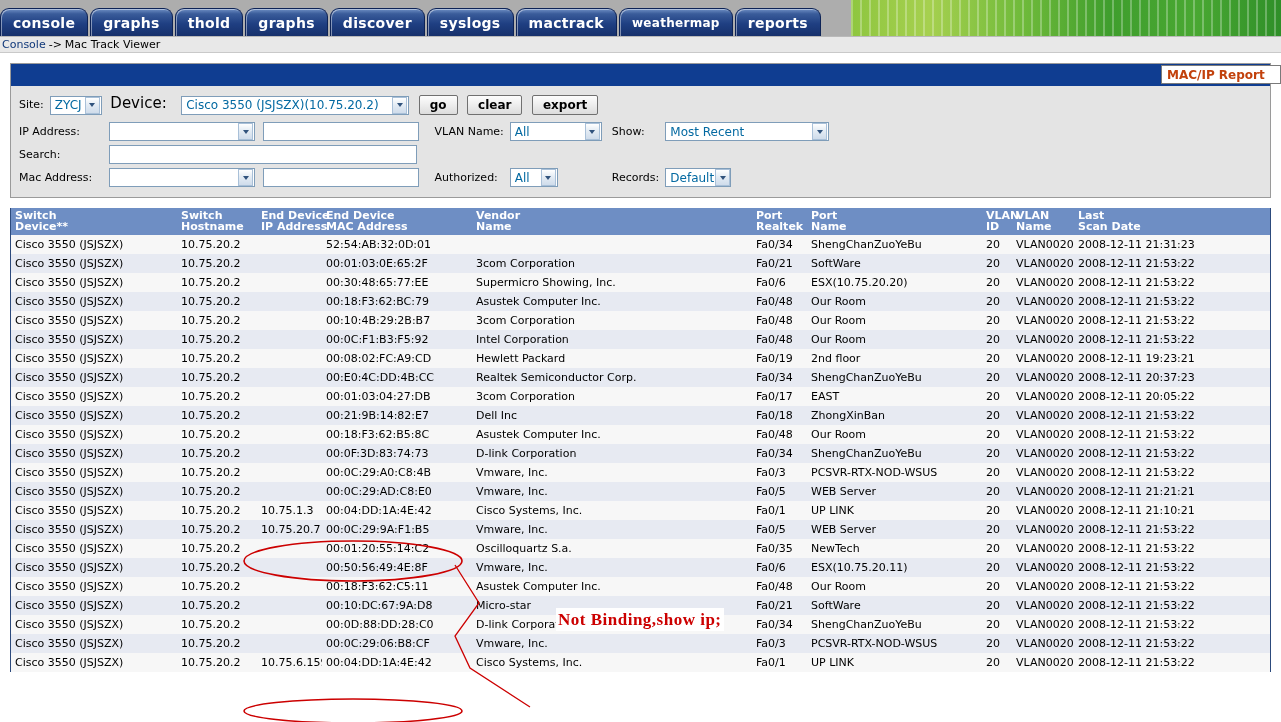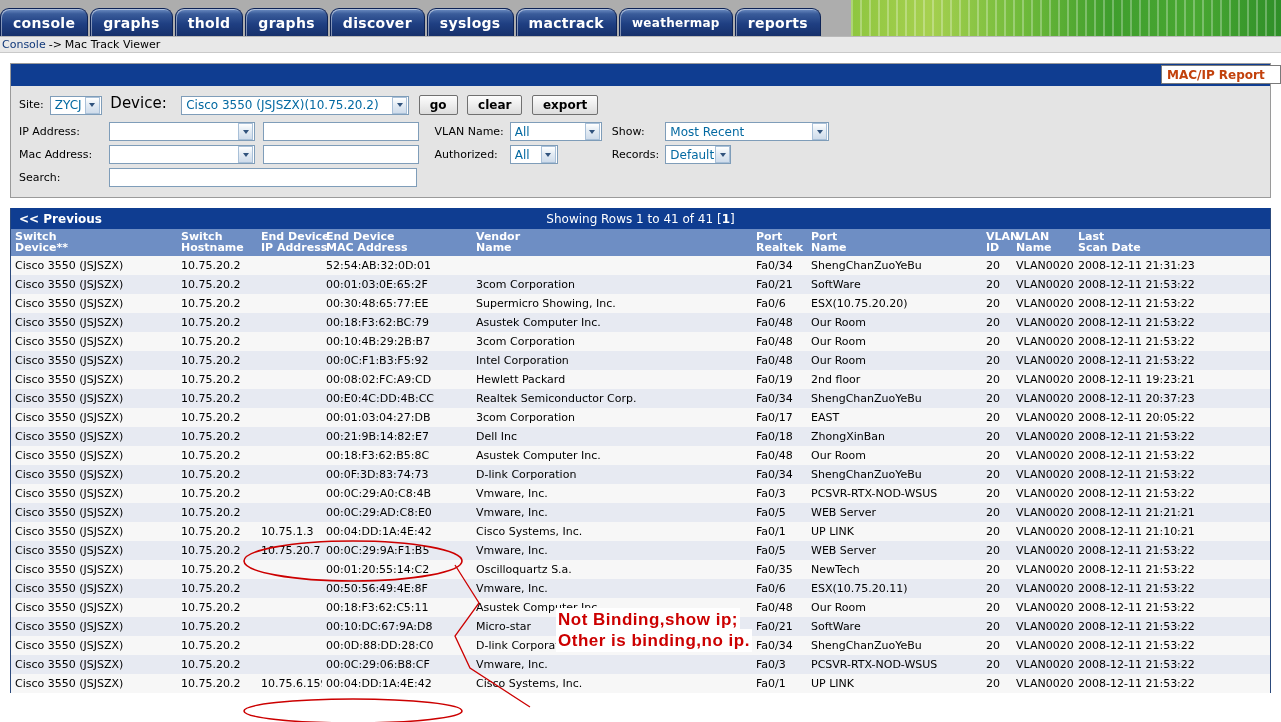--- a/index.html
+++ b/index.html
@@ -216,21 +216,21 @@
   .c0 { width: 166px; } .c1 { width: 80px; } .c2 { width: 65px; }
   .c3 { width: 150px; } .c4 { width: 280px; } .c5 { width: 55px; }
   .c6 { width: 175px; } .c7 { width: 30px; } .c8 { width: 62px; }
   .c9 { width: auto; }
 
   
   .overlay { position: absolute; left: 0; top: 0; width: 1281px; height: 722px; pointer-events: none; z-index: 50; }
   .ann-text {
     position: absolute;
     color: #cc0000;
-    font-family: Liberation Sans, sans-serif;
+    font-family: Liberation Serif, serif;
     font-size: 17px;
     font-weight: bold;
     line-height: 21px;
     letter-spacing: 0.5px;
     background: #ffffff;
     padding: 1px 2px;
     white-space: nowrap;
   }
 </style>
 </head>
@@ -341,20 +341,26 @@
           <td>
             <div class="sel" style="width:164px">
               <span>Most Recent</span>
               <span class="arrowbox">
                     <span class="caret"></span>
                   </span>
             </div>
           </td>
         </tr>
         <tr>
+          <td class="lbl">Search:</td>
+          <td colspan="5">
+            <input class="txt" style="width: 308px;" value="">
+          </td>
+        </tr>
+        <tr>
           <td class="lbl">Mac Address:</td>
           <td>
             <div class="sel" style="width:146px">
               <span></span>
               <span class="arrowbox">
                     <span class="caret"></span>
                   </span>
             </div>
             <input class="txt" style="width: 156px; margin-left: 4px;" value="">
           </td>
@@ -370,37 +376,26 @@
           <td class="lbl" style="padding-left:10px !important">Records:</td>
           <td>
             <div class="sel" style="width:66px">
               <span>Default</span>
               <span class="arrowbox">
                     <span class="caret"></span>
                   </span>
             </div>
           </td>
         </tr>
-        <tr>
-          <td class="lbl">Search:</td>
-          <td colspan="5">
-            <input class="txt" style="width: 308px;" value="">
-          </td>
-        </tr>
       </tbody>
         </table>
     </div>
   </div>
 
   <div class="results">
-    <div class="pager">
-      <span class="prev">&lt;&lt; Previous</span>
-      <span class="center"><span>Showing Rows 1 to 41 of 41 [</span><b>1</b><span>]</span></span>
-      <span class="next">N</span>
-    </div>
 
     <table class="grid">
       <colgroup>
         <col class="c0">
           <col class="c1">
           <col class="c2">
           <col class="c3">
           <col class="c4">
         <col class="c5">
           <col class="c6">
@@ -734,14 +729,13 @@
   </div>
 </div>
 
 <div class="overlay">
   <svg width="1281" height="722">
     <ellipse cx="353" cy="561" rx="109" ry="20" fill="none" stroke="#cc0000" stroke-width="1.6"></ellipse>
     <ellipse cx="353" cy="711" rx="109" ry="12" fill="none" stroke="#cc0000" stroke-width="1.6"></ellipse>
     <polyline points="455,565 479,603 455,636 470,668 530,707" fill="none" stroke="#cc0000" stroke-width="1.3"></polyline>
   </svg>
   <div class="ann-text" style="left:556px; top:608px;">Not Binding,show ip;</div>
-  <div class="ann-text" style="left:556px; top:629px;">Other is binding,no ip.</div>
 </div>
 
 </body></html>

